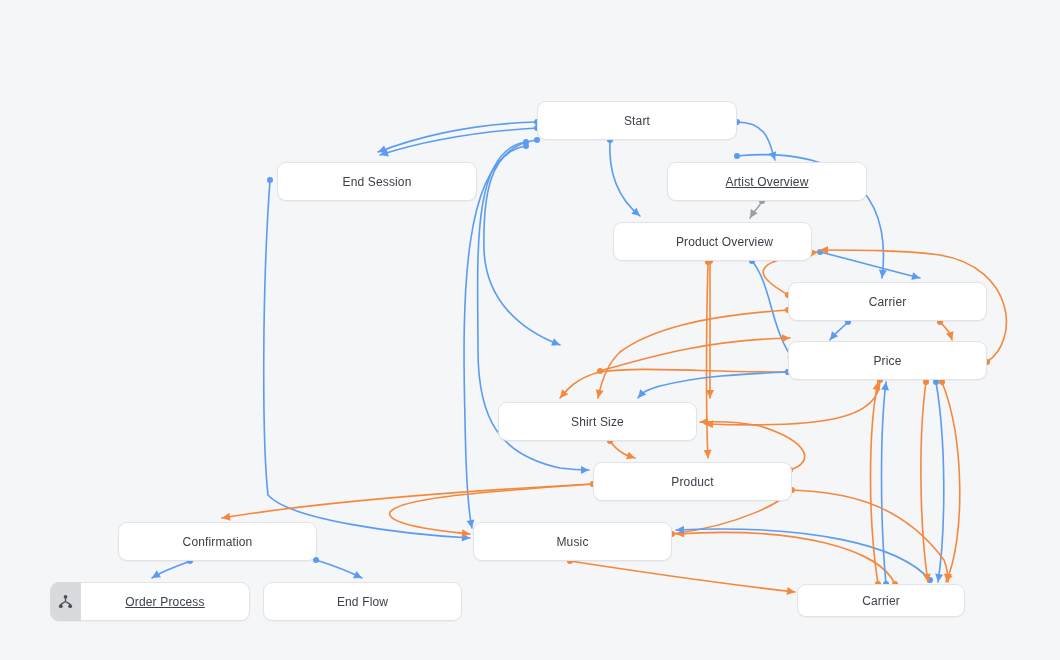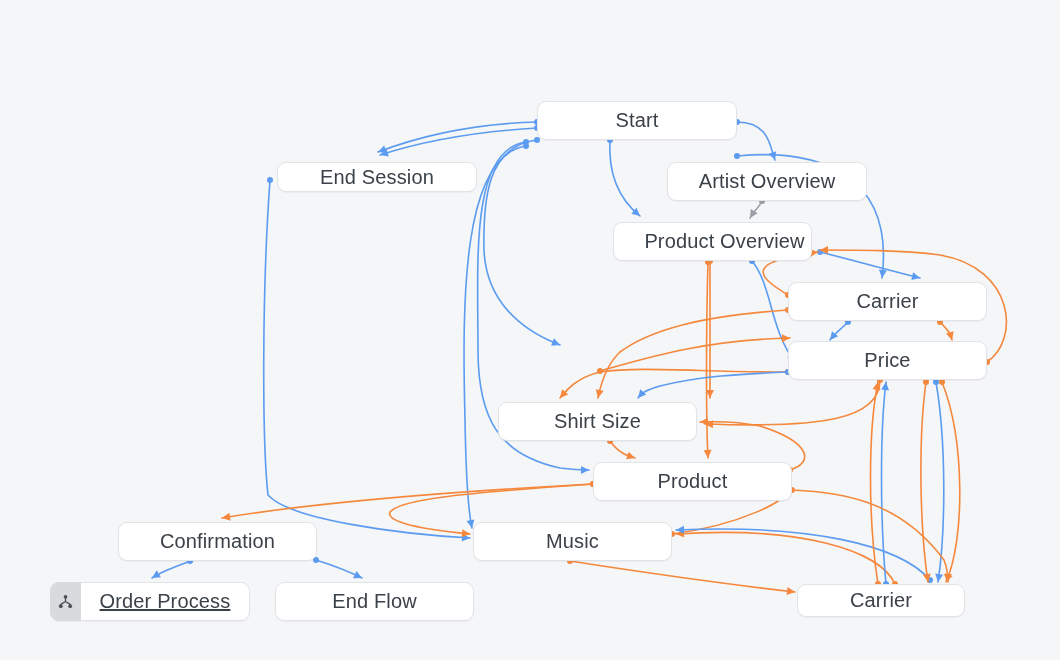--- a/index.html
+++ b/index.html
@@ -28,21 +28,21 @@
   .node {
     position: absolute;
     box-sizing: border-box;
     background: #ffffff;
     border: 1px solid #e1e3e6;
     border-radius: 9px;
     display: flex;
     align-items: center;
     justify-content: center;
     color: #3b4148;
-    font-size: 20px;
+    font-size: 12px;
     letter-spacing: 0.15px;
     box-shadow: 0 1px 1px rgba(16,24,40,0.04);
     z-index: 5;
   }
   .node-label {
     white-space: nowrap;
   }
   .node.has-icon {
     justify-content: center;
     padding-left: 30px;
@@ -183,24 +183,24 @@
       <circle cx="942" cy="382" r="3" fill="#f5883c"></circle>
       <polygon points="0,0 -8,-4 -8,4" fill="#f5883c" transform="translate(946,582) rotate(112.3095516805266)"></polygon>
       <path d="M 792,490 C 840,492 900,500 944,560 C 948,570 948,576 948,582" fill="none" stroke="#f5883c" stroke-width="1.6" stroke-linecap="round"></path>
       <circle cx="792" cy="490" r="3" fill="#f5883c"></circle>
       <polygon points="0,0 -8,-4 -8,4" fill="#f5883c" transform="translate(948,582) rotate(88.68064248395623)"></polygon>
     </svg>
   <div id="node-layer">
       <div class="node" style="left: 537px; top: 101px; width: 200px; height: 39px;">
         <span class="node-label">Start</span>
       </div>
-      <div class="node" style="left: 277px; top: 162px; width: 200px; height: 30px;">
+      <div class="node" style="left: 277px; top: 162px; width: 200px; height: 39px;">
         <span class="node-label">End Session</span>
       </div>
-      <div class="node" style="left: 667px; top: 162px; width: 200px; height: 39px;">
+      <div class="node" style="left: 667px; top: 162px; width: 200px; height: 39px; text-decoration: underline;">
         <span class="node-label">Artist Overview</span>
       </div>
       <div class="node" style="left: 613px; top: 222px; width: 199px; height: 39px; padding-left: 24px;">
         <span class="node-label">Product Overview</span>
       </div>
       <div class="node" style="left: 788px; top: 282px; width: 199px; height: 39px;">
         <span class="node-label">Carrier</span>
       </div>
       <div class="node" style="left: 788px; top: 341px; width: 199px; height: 39px;">
         <span class="node-label">Price</span>
@@ -221,20 +221,20 @@
         <span class="node-icon-tab">
           <svg width="15" height="15" viewBox="0 0 16 16" aria-hidden="true">
             <circle cx="8" cy="3" r="2" fill="#4a4f55"></circle>
             <circle cx="3" cy="13" r="2" fill="#4a4f55"></circle>
             <circle cx="13" cy="13" r="2" fill="#4a4f55"></circle>
             <path d="M8 5 L8 8 M3 11 L8 8 L13 11" stroke="#4a4f55" stroke-width="1.4" fill="none" stroke-linecap="round"></path>
           </svg>
         </span>
         <span class="node-label">Order Process</span>
       </div>
-      <div class="node" style="left: 263px; top: 582px; width: 199px; height: 39px; margin-left: 12px;">
+      <div class="node" style="left: 263px; top: 582px; width: 199px; height: 39px;">
         <span class="node-label">End Flow</span>
       </div>
       <div class="node" style="left: 797px; top: 584px; width: 168px; height: 33px;">
         <span class="node-label">Carrier</span>
       </div>
     </div>
 </div>
 
 </body></html>

